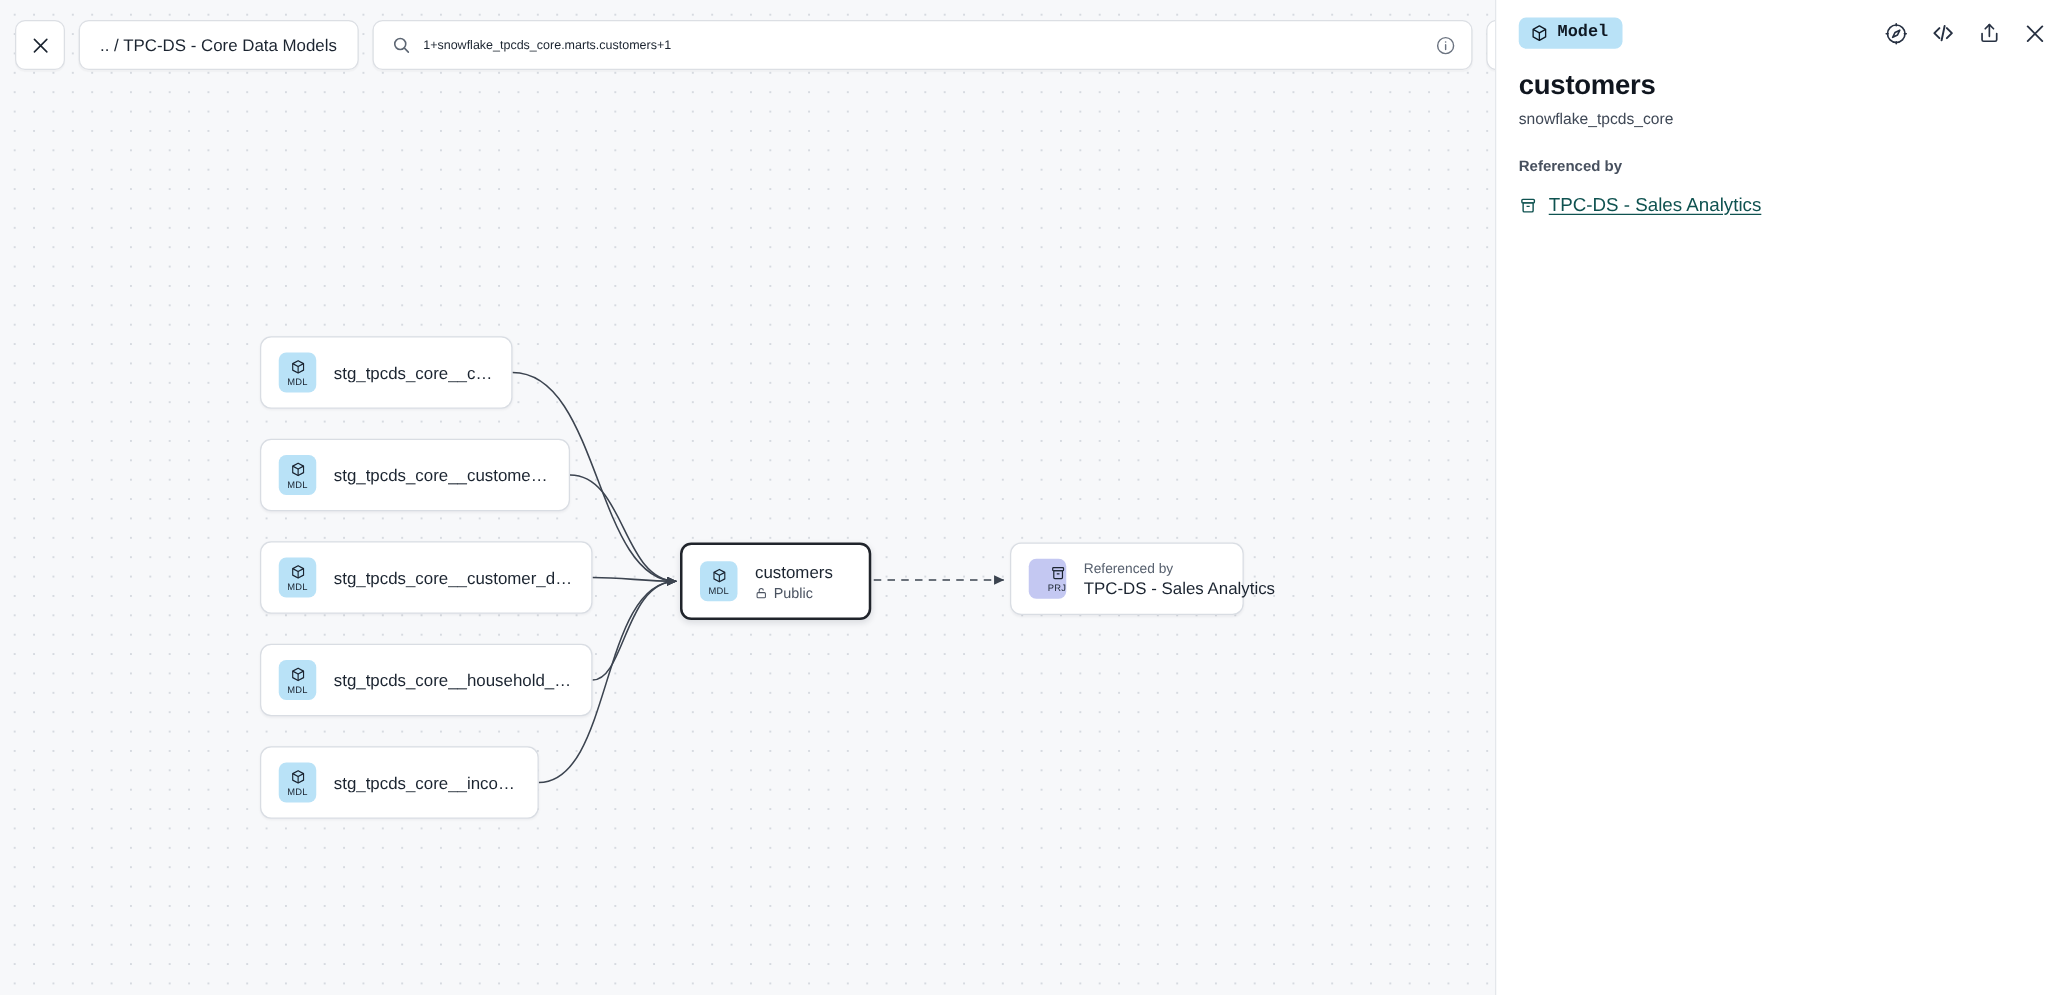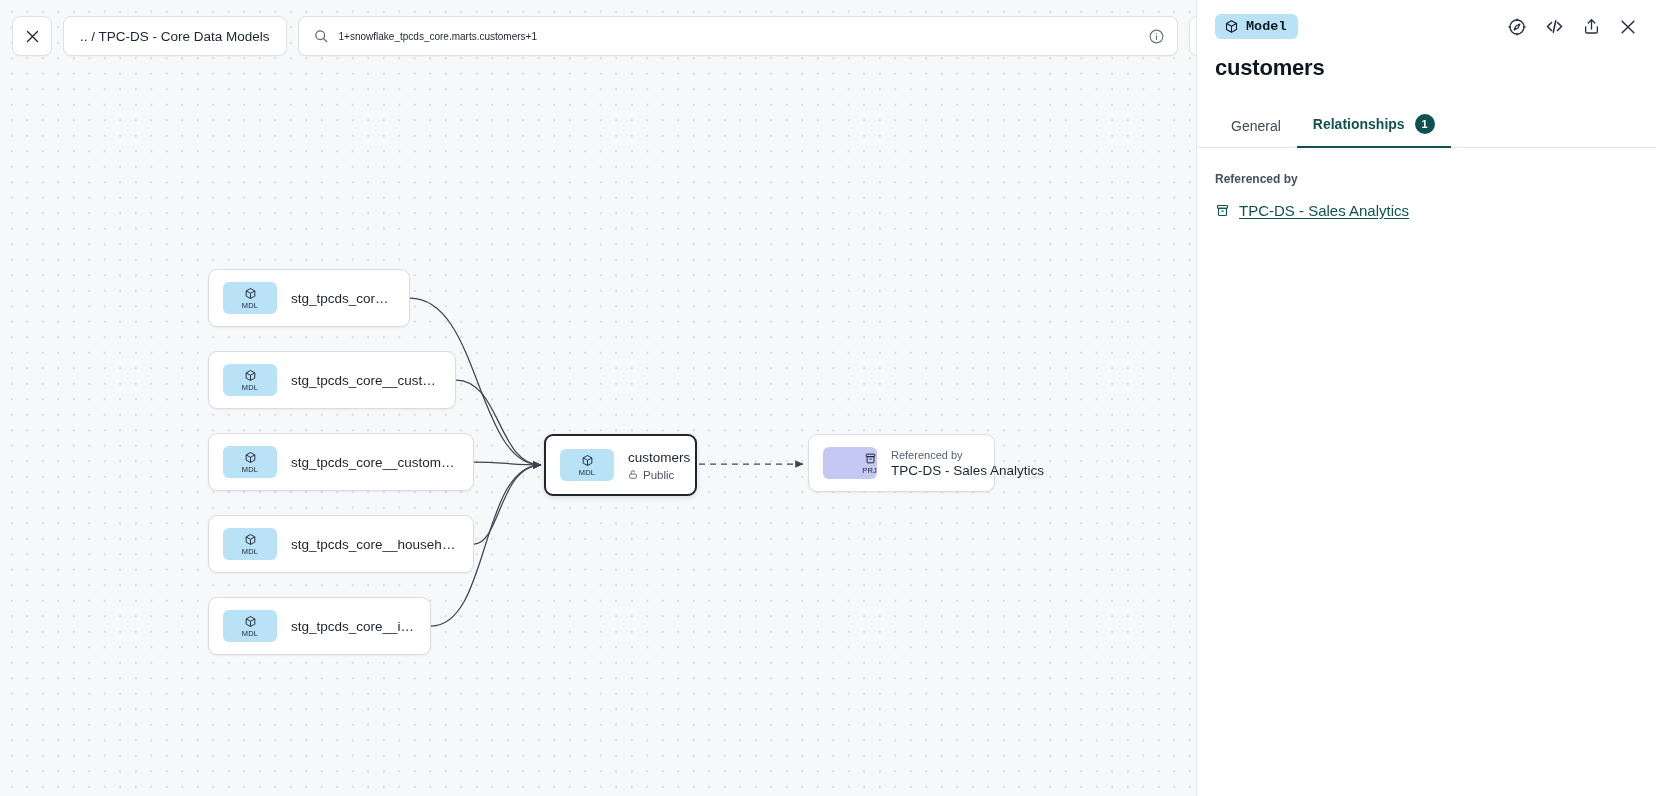--- a/index.html
+++ b/index.html
@@ -81,21 +81,21 @@
     box-shadow: 0 1px 2px rgba(16,24,40,0.05);
     cursor: pointer;
     z-index: 2;
   }
   .node.selected {
     border: 2px solid #20242b;
     box-shadow: 0 2px 5px rgba(16,24,40,0.12);
   }
   .badge {
     flex: 0 0 auto;
-    width: 54px; height: 32px;
+    width: 30px; height: 32px;
     border-radius: 6px;
     display: flex; flex-direction: column;
     align-items: center; justify-content: center;
     margin-right: 14px;
     gap: 0px;
   }
   .badge.mdl { background: #b9e2f7; }
   .badge.prj { background: #c4c8f2; align-items: flex-end; }
   .badge .b-ico { display: flex; align-items: center; justify-content: center; height: 15px; }
   .badge .b-txt { font-size: 7.5px; letter-spacing: 0.2px; color: #1b2430; line-height: 9px; font-weight: 400;}
@@ -391,31 +391,23 @@
         <span class="act">
           <svg width="20" height="20" viewBox="0 0 24 24" fill="none" stroke="#273142" stroke-width="1.8" stroke-linecap="round">
             <path d="M5 5 19 19M19 5 5 19"></path>
           </svg>
         </span>
       </div>
     </div>
 
     <div class="panel-title-wrap">
       <div class="panel-title">customers</div>
+      <div class="panel-subtitle">snowflake_tpcds_core</div>
     </div>
 
-    <div class="tabs">
-      <div class="tab">
-        <span>General</span>
-      </div>
-      <div class="tab active">
-        <span>Relationships</span>
-        <span class="tab-count">1</span>
-      </div>
-    </div>
 
     <div class="panel-body">
       <div class="section-label">Referenced by</div>
       <div class="ref-item">
         <span style="display:flex;">
           <svg width="15" height="15" viewBox="0 0 24 24" fill="none" stroke="#0f5250" stroke-width="1.8" stroke-linejoin="round">
             <rect x="4" y="4" width="16" height="4.5" rx="1.2"></rect>
               <path d="M5.6 8.5h12.8v10a1.5 1.5 0 0 1-1.5 1.5H7.1a1.5 1.5 0 0 1-1.5-1.5z"></path>
               <path d="M10 13h4"></path>
           </svg>

